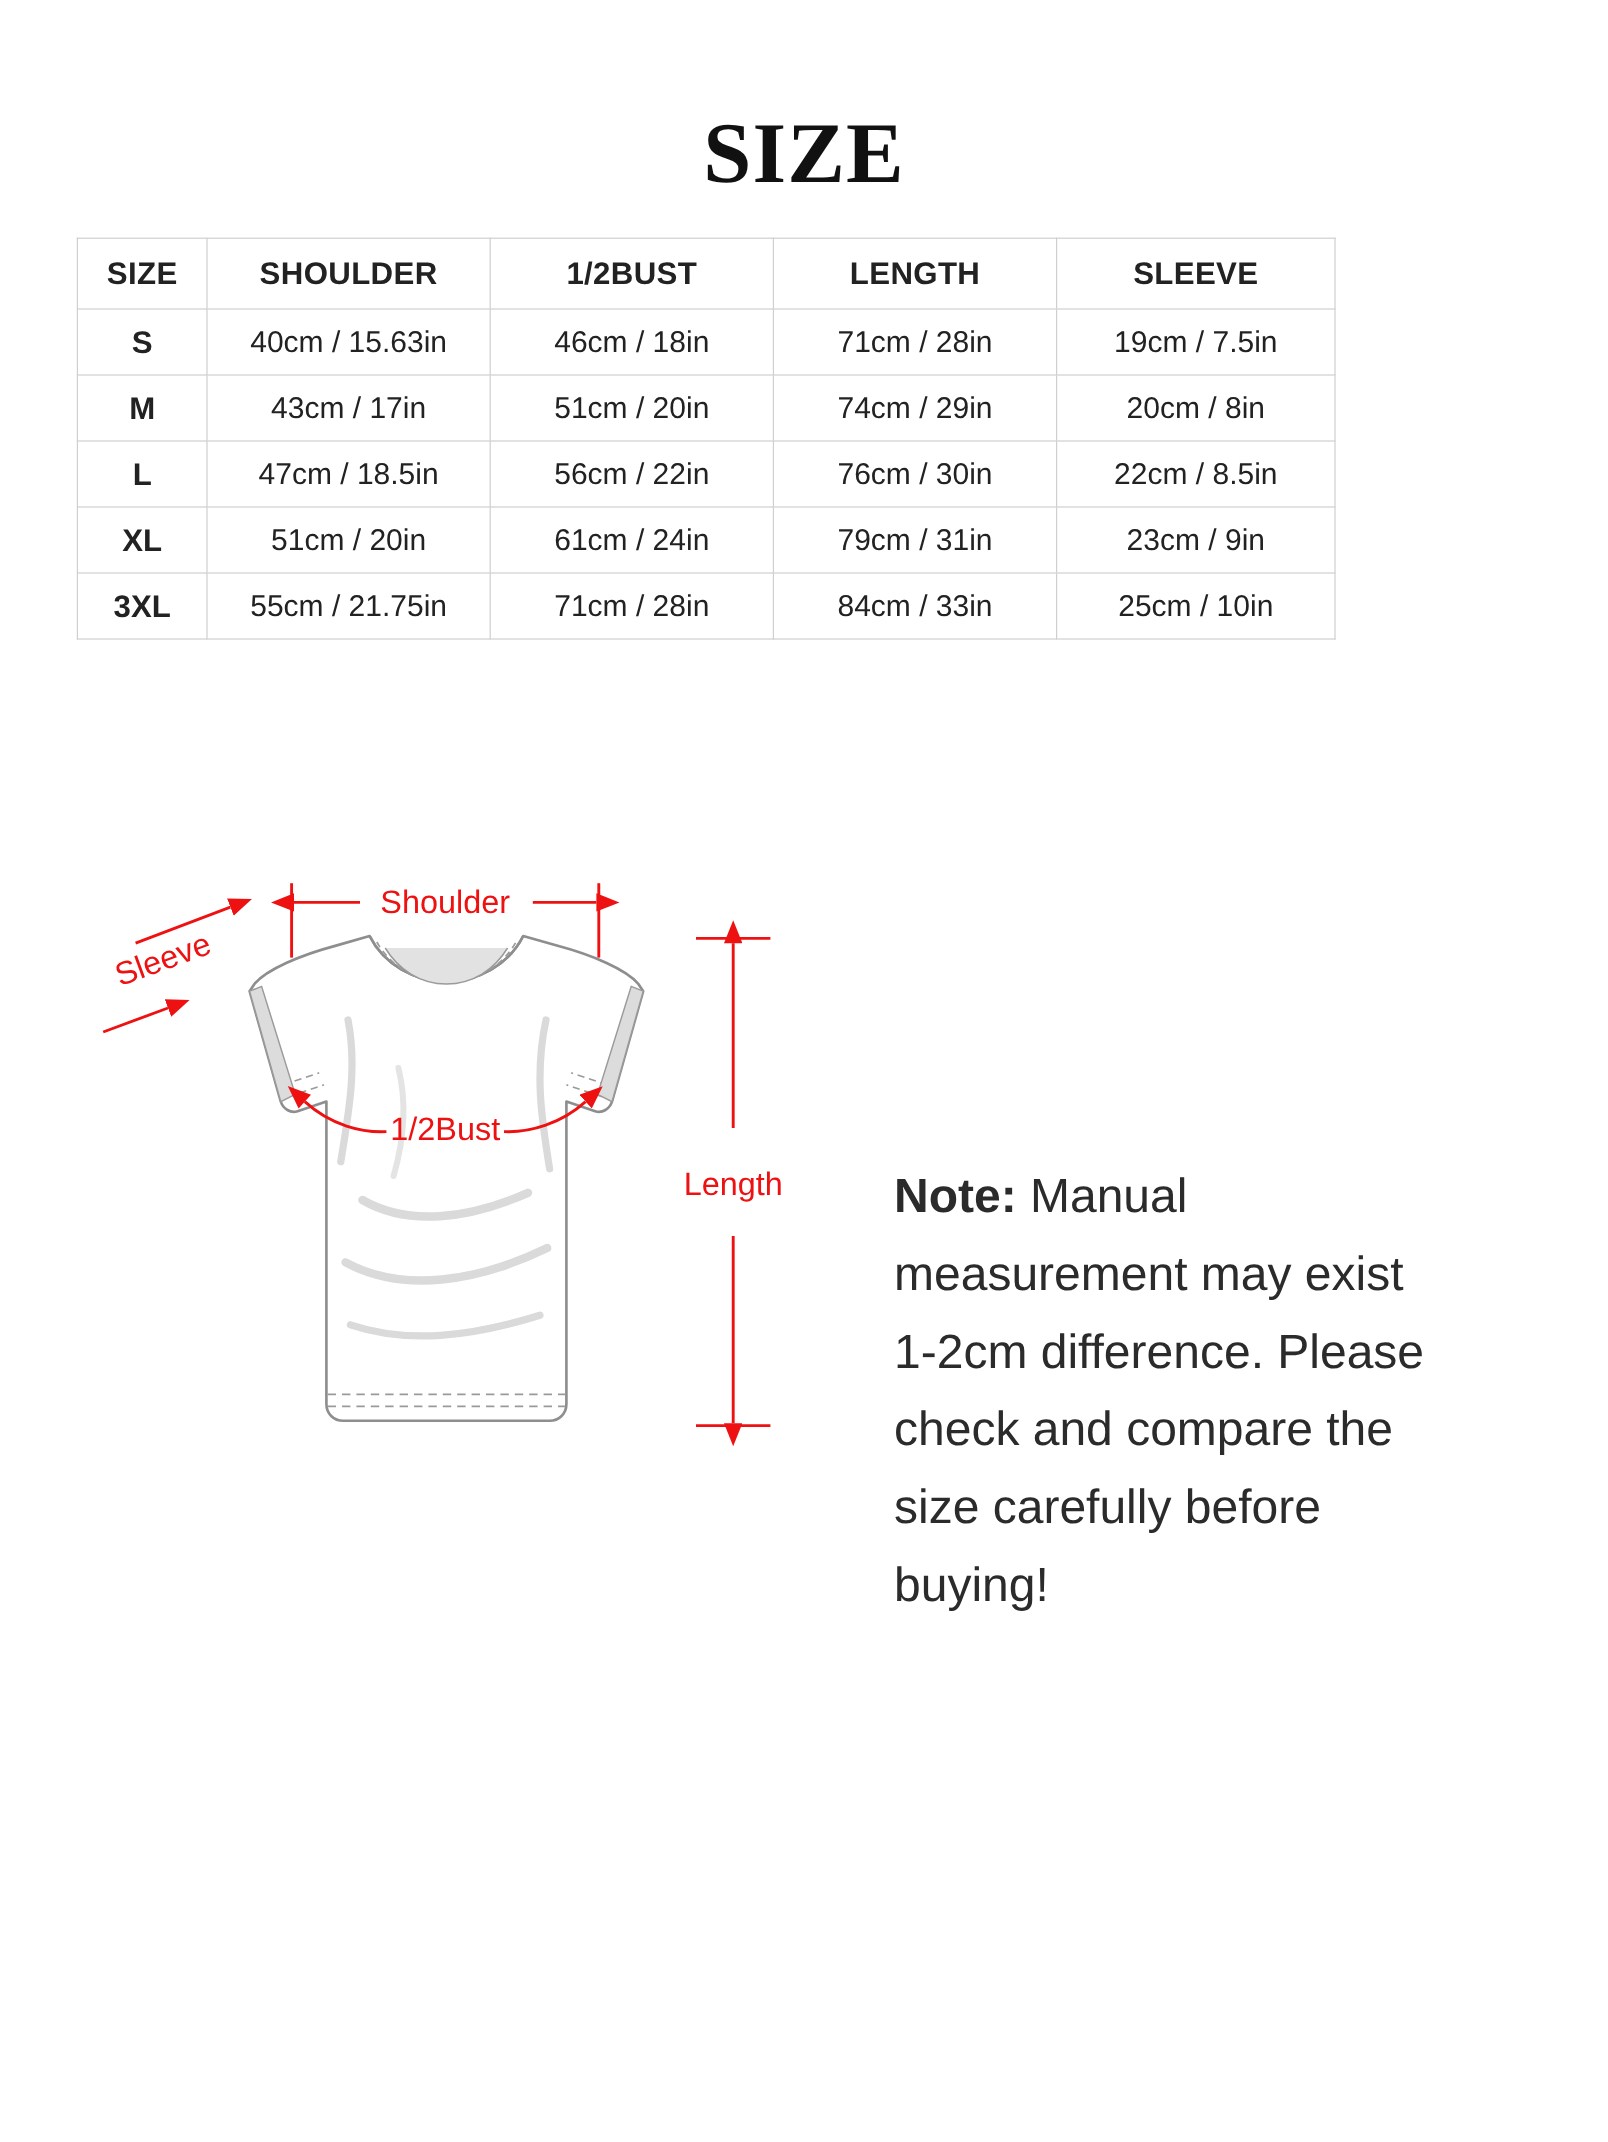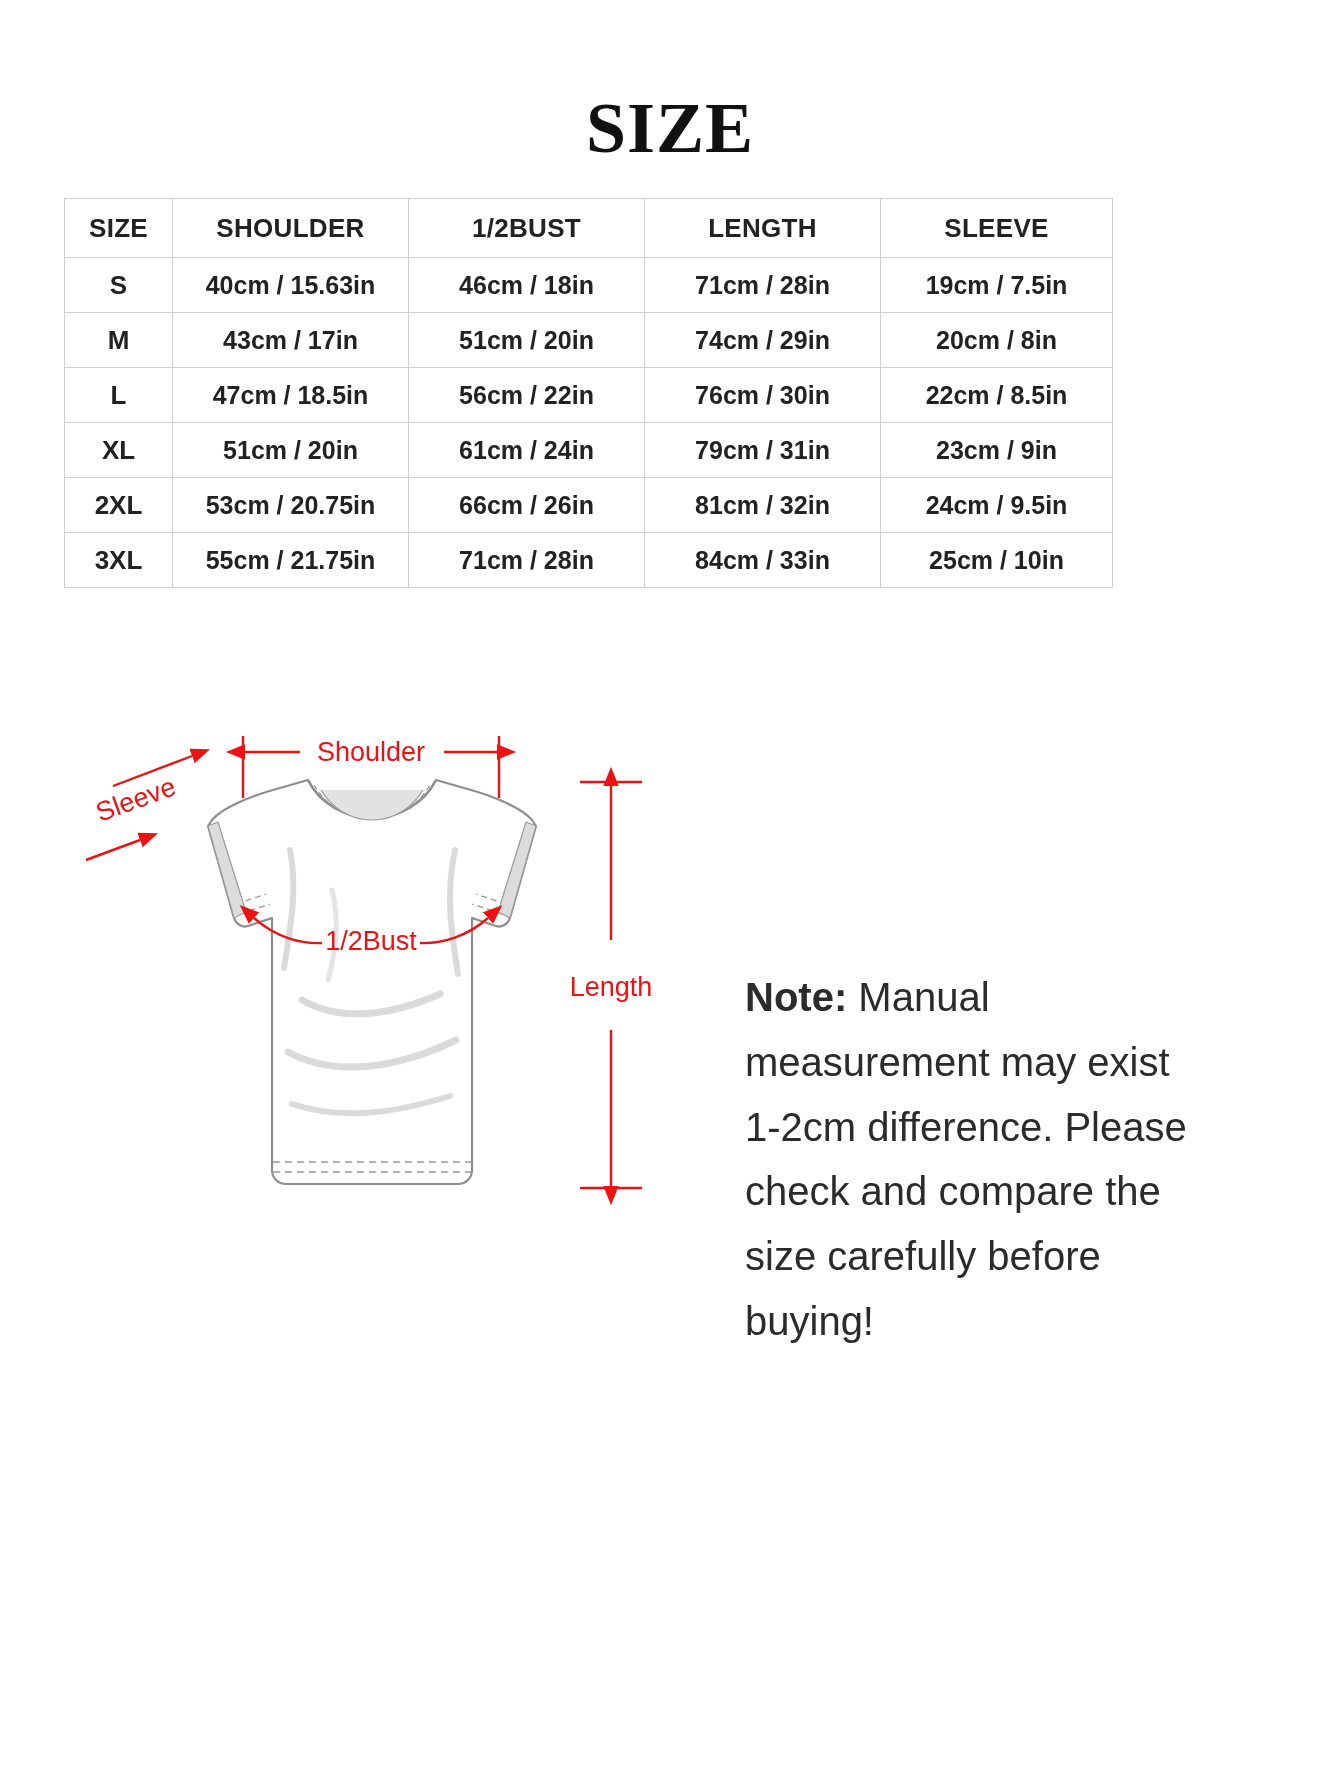--- a/index.html
+++ b/index.html
@@ -47,21 +47,21 @@
     table-layout: fixed;
   }
   .size-table th,
   .size-table td {
     border: 1px solid #cfcfcf;
     text-align: center;
     vertical-align: middle;
     height: 52px;
     font-size: 25px;
     color: #222222;
-    font-weight: 700;
+    font-weight: 400;
   }
   .size-table th {
     font-weight: 700;
     font-size: 26px;
     height: 56px;
     letter-spacing: 0.3px;
   }
   .size-table td.size-cell {
     font-weight: 700;
     font-size: 26px;
@@ -141,27 +141,20 @@
         <td>56cm / 22in</td>
         <td>76cm / 30in</td>
         <td>22cm / 8.5in</td>
       </tr>
       <tr>
         <td class="size-cell">XL</td>
         <td>51cm / 20in</td>
         <td>61cm / 24in</td>
         <td>79cm / 31in</td>
         <td>23cm / 9in</td>
-      </tr>
-      <tr>
-        <td class="size-cell">2XL</td>
-        <td>53cm / 20.75in</td>
-        <td>66cm / 26in</td>
-        <td>81cm / 32in</td>
-        <td>24cm / 9.5in</td>
       </tr>
       <tr>
         <td class="size-cell">3XL</td>
         <td>55cm / 21.75in</td>
         <td>71cm / 28in</td>
         <td>84cm / 33in</td>
         <td>25cm / 10in</td>
       </tr>
     </tbody>
   </table>

